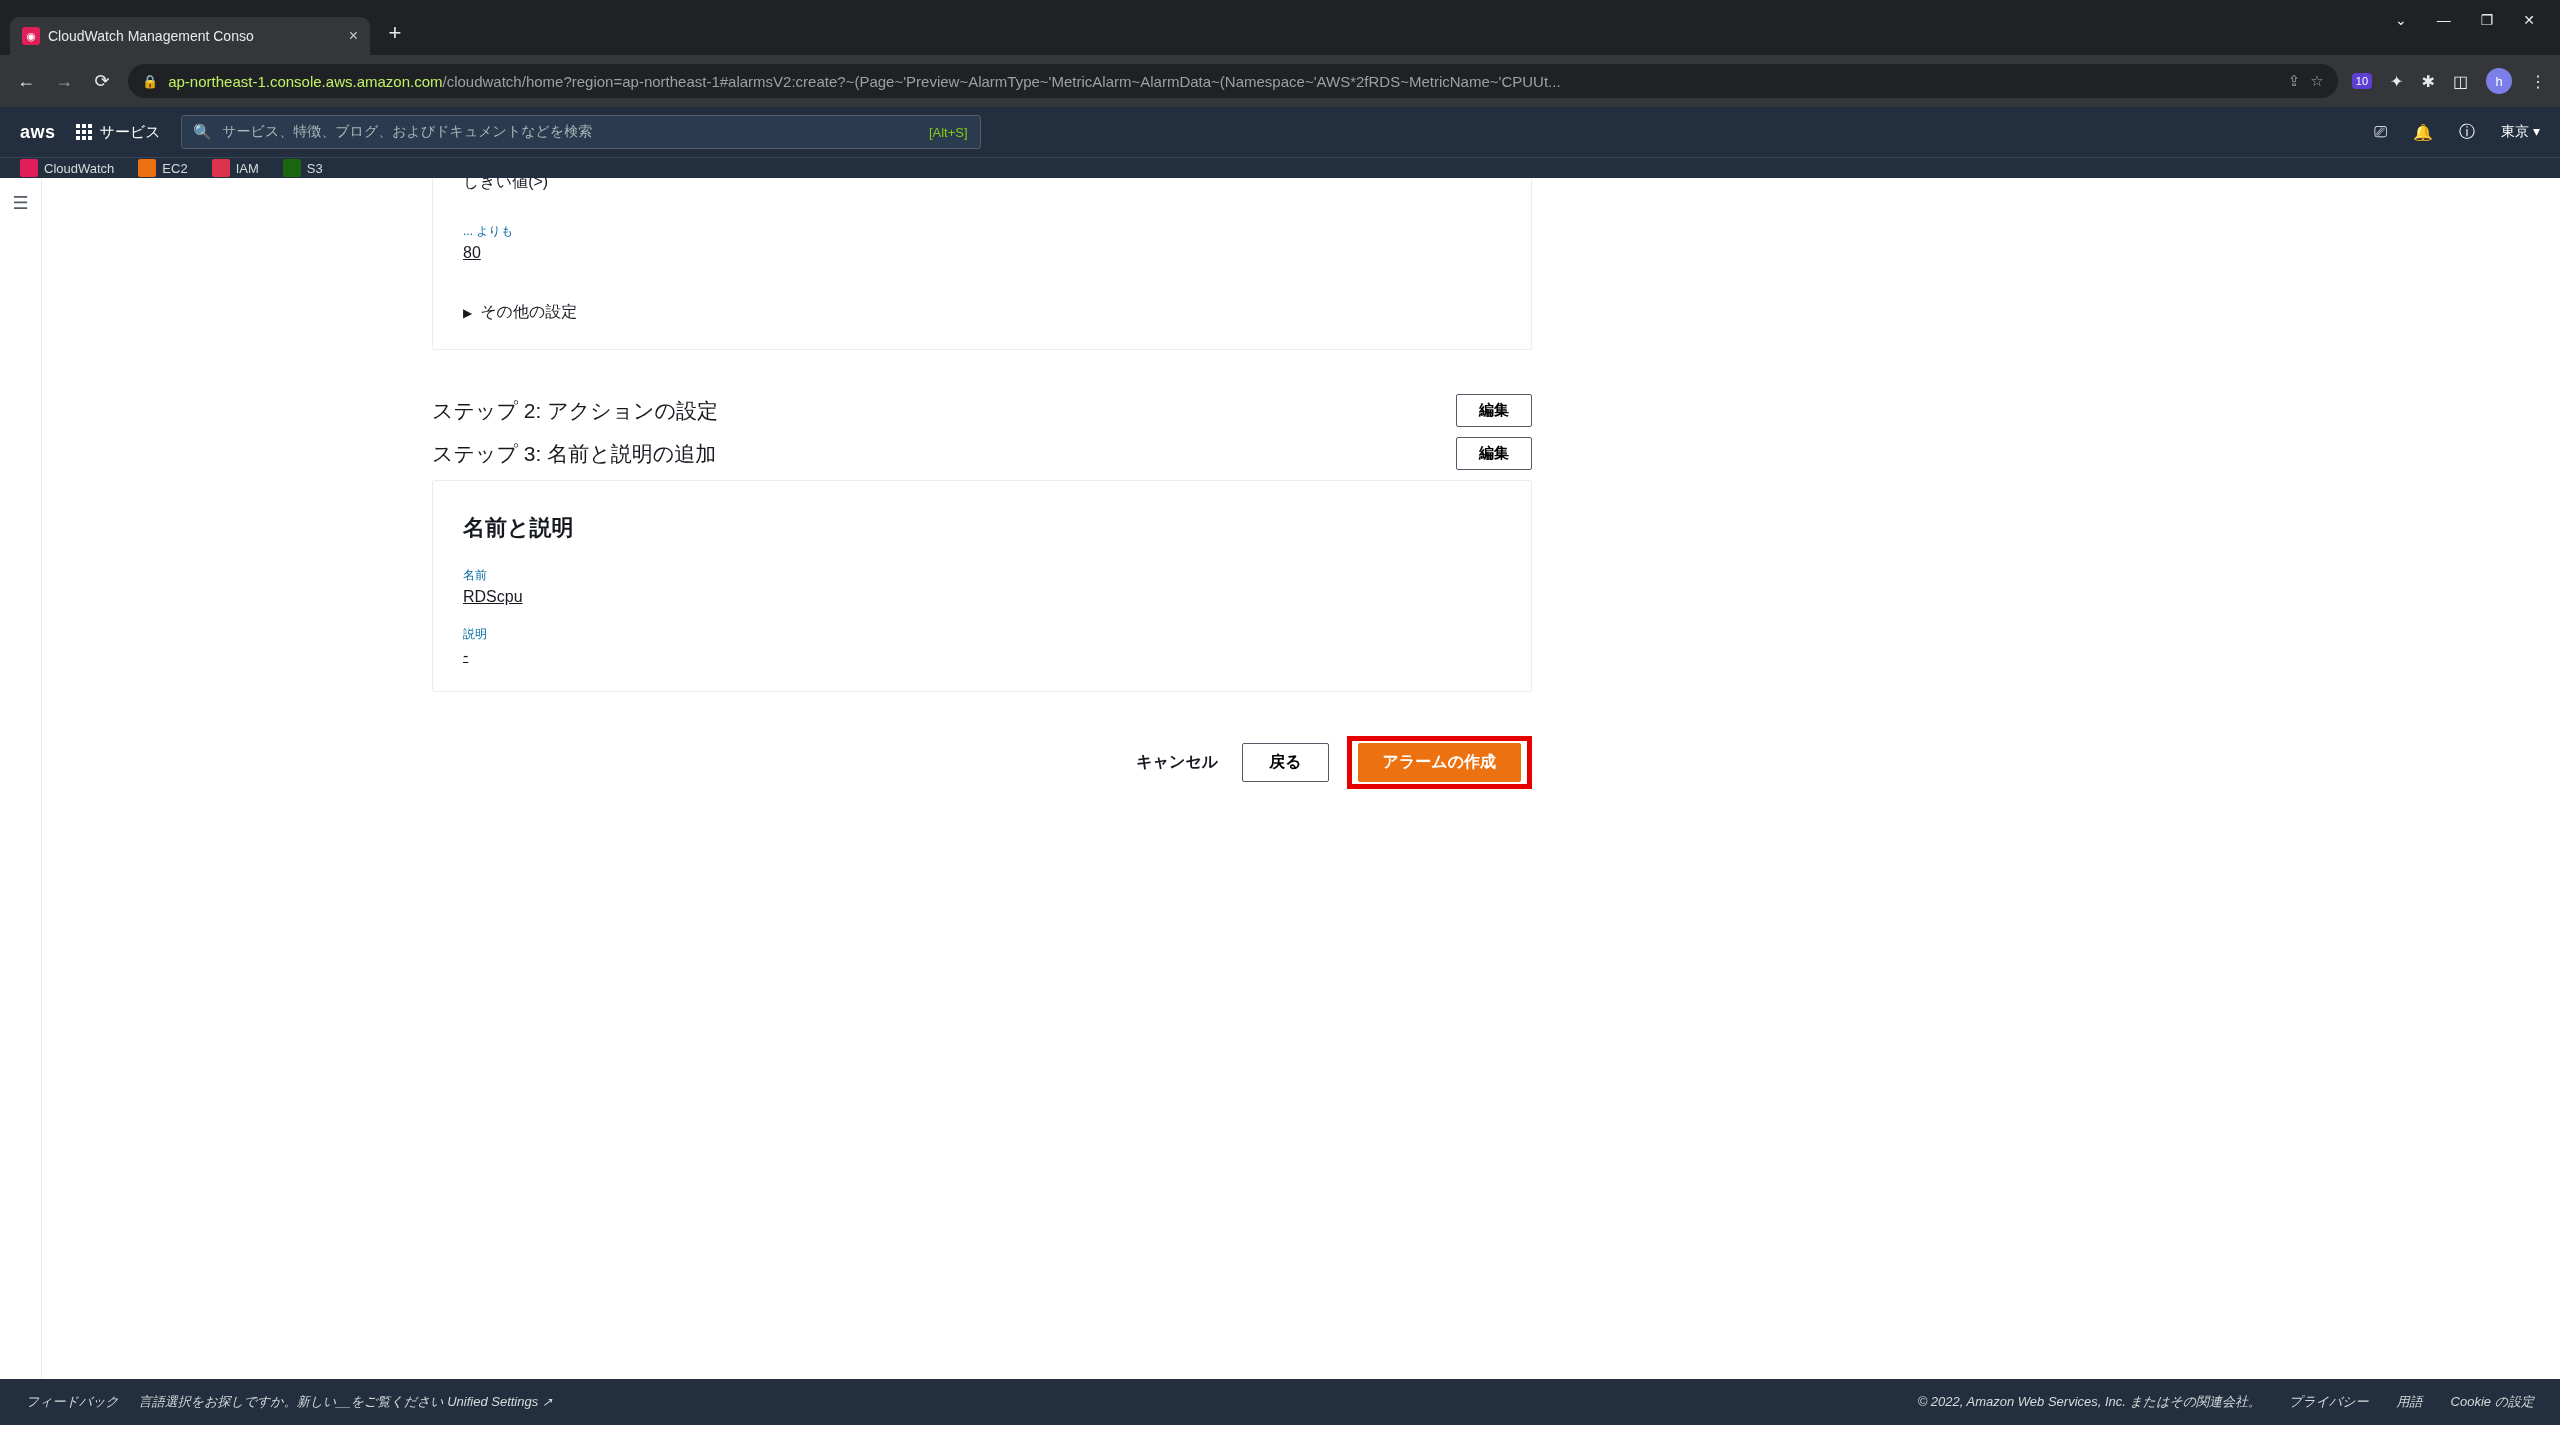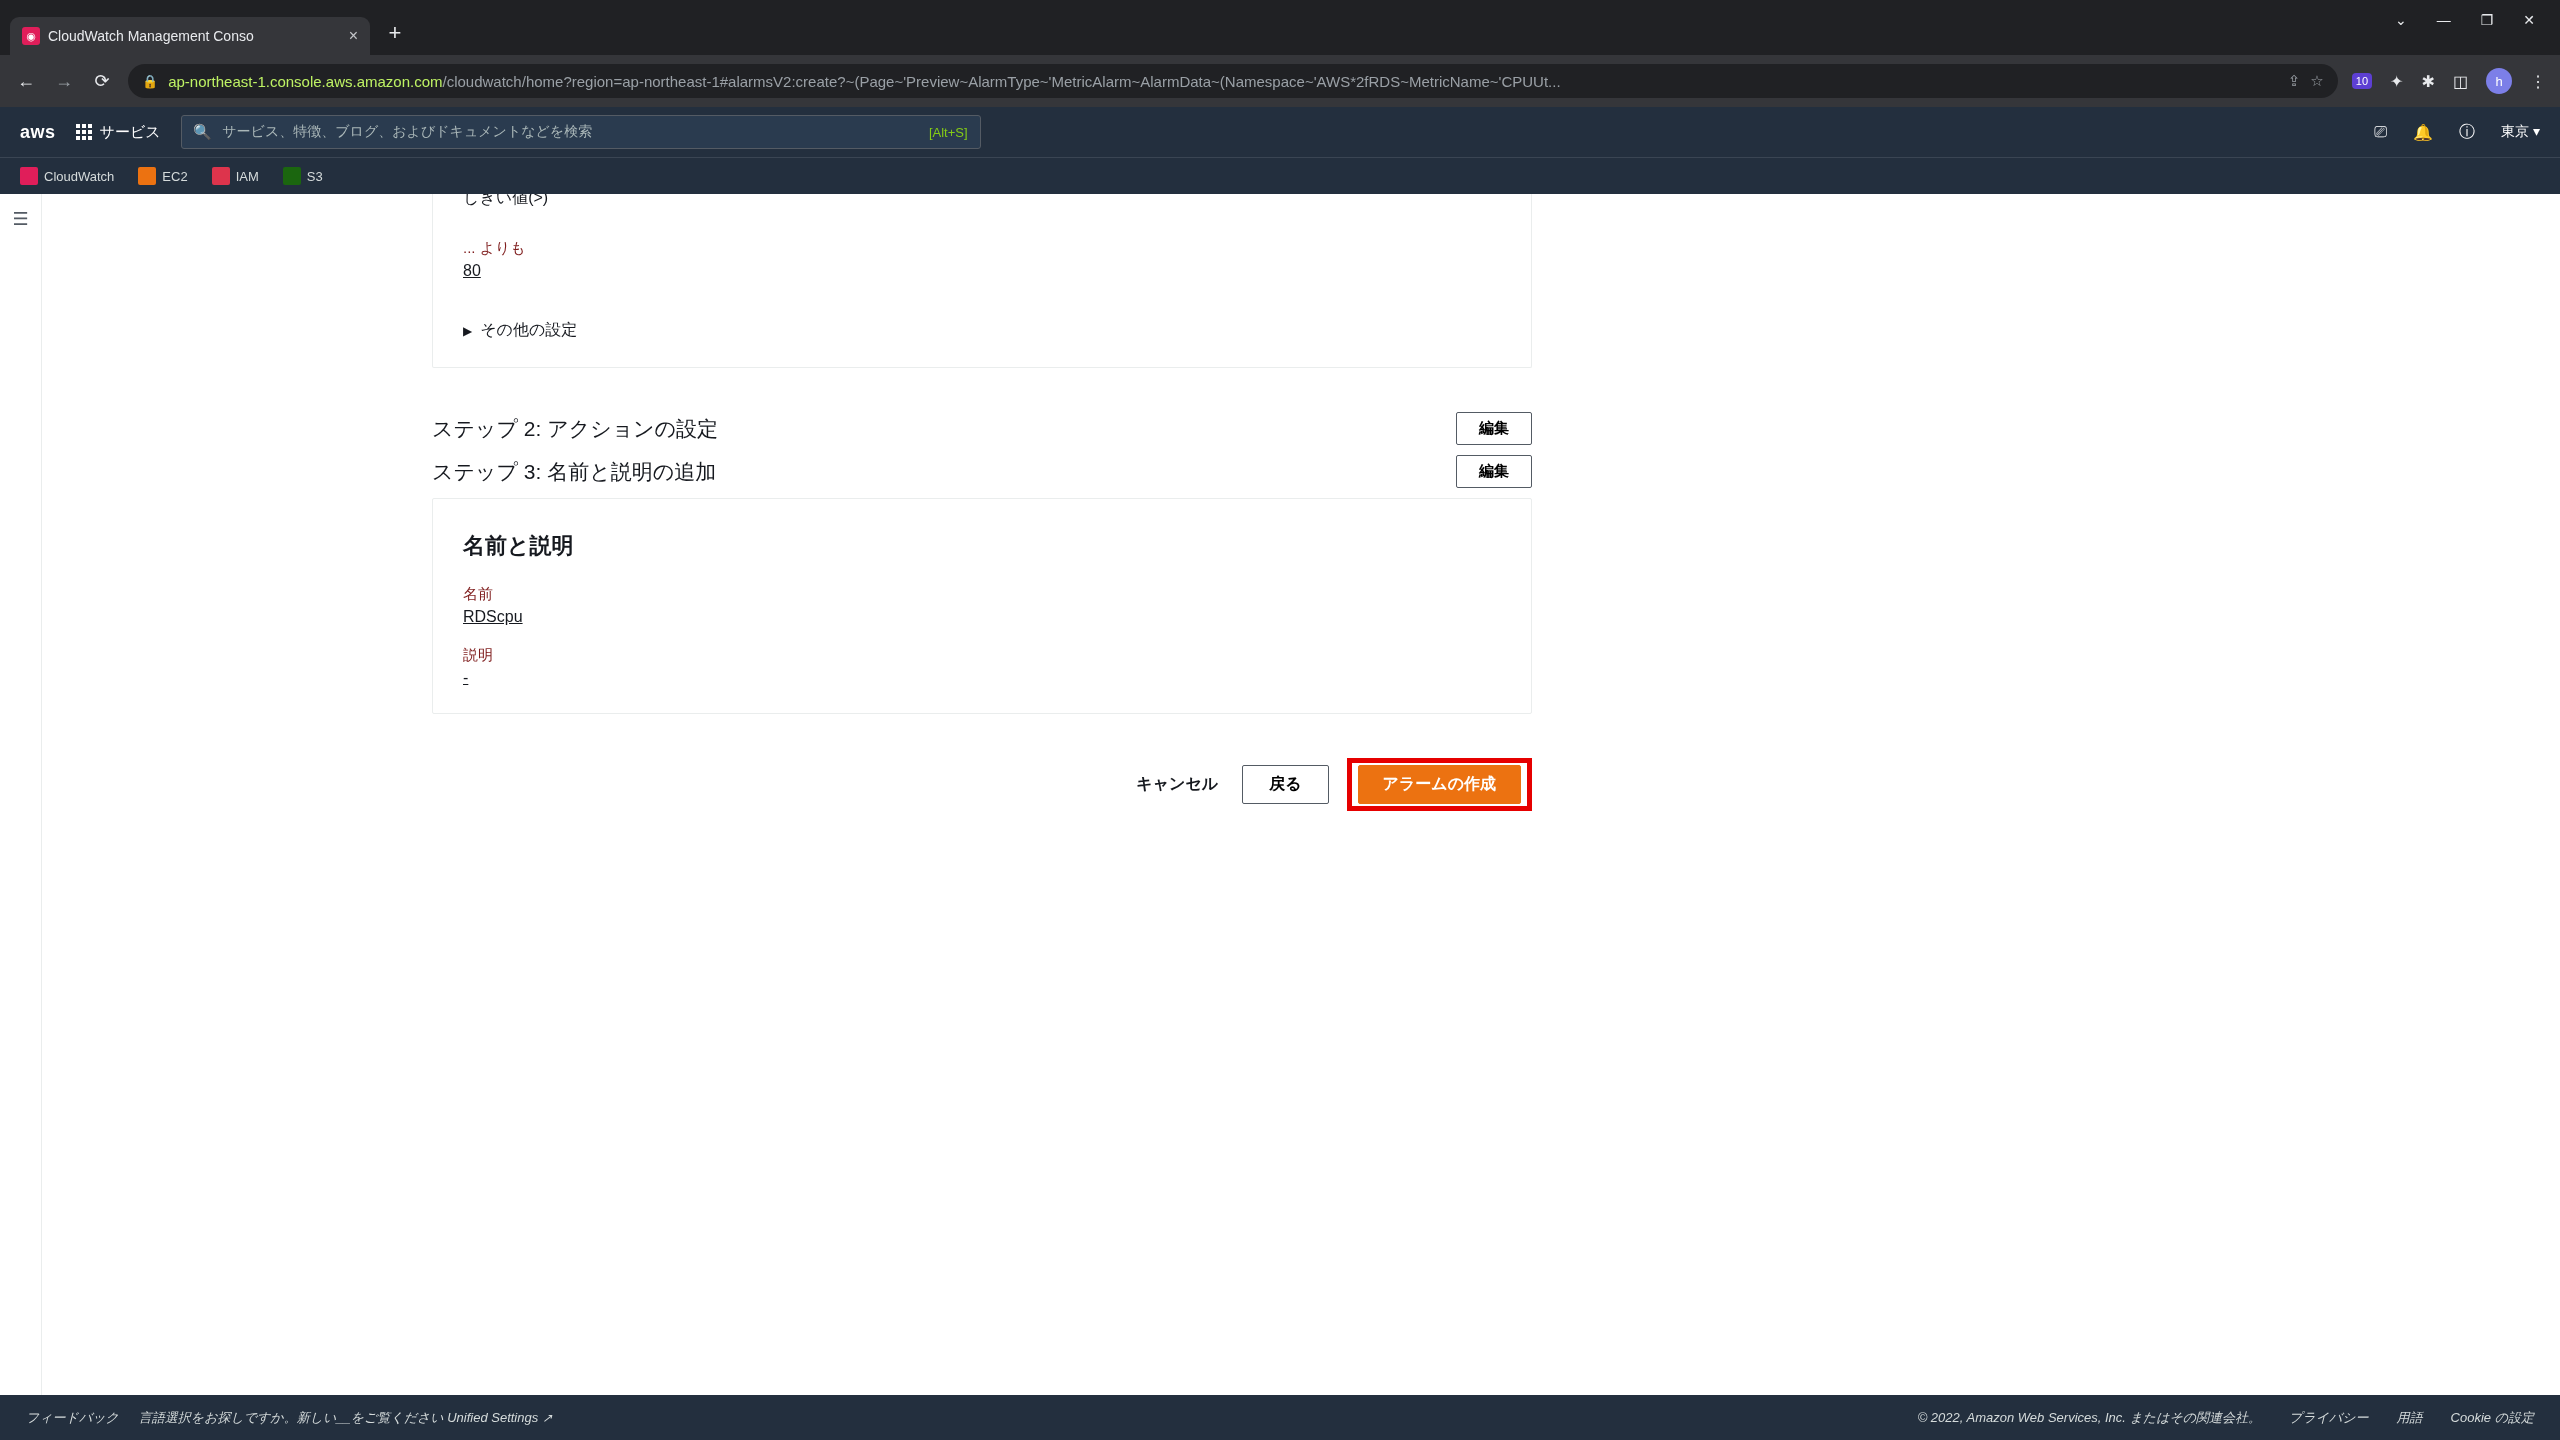--- a/index.html
+++ b/index.html
@@ -36,38 +36,38 @@
 .svc-grid { display: grid; grid-template-columns: repeat(3, 4px); grid-auto-rows: 4px; gap: 2px; }
 .svc-grid i { background: #fff; }
 .aws-search { background: #2a3b4f; border: 1px solid #545b64; border-radius: 3px; height: 34px; width: 800px; display: flex; align-items: center; padding: 0 12px; gap: 10px; color: #aab7b8; font-size: 14px; }
 .aws-search .mag { font-size: 15px; }
 .aws-search .ph { flex: 1; }
 .aws-search .hint { color: #84cc16; font-size: 13px; }
 .aws-header-right { margin-left: auto; display: flex; align-items: center; gap: 26px; font-size: 16px; }
 .region { font-size: 14px; }
 
 
-.svc-bar { background: #232f3e; border-top: 1px solid #3a4553; height: 37px; display: flex; align-items: center; padding: 0 20px; gap: 24px; color: #d5dbdb; font-size: 13px; }
+.svc-bar { background: #232f3e; border-top: 1px solid #3a4553; height: 21px; display: flex; align-items: center; padding: 0 20px; gap: 24px; color: #d5dbdb; font-size: 13px; }
 .svc-link { display: flex; align-items: center; gap: 6px; }
 .svc-icon { width: 18px; height: 18px; border-radius: 2px; display: inline-block; }
 .svc-icon.cw { background: #e01e5a; }
 .svc-icon.ec2 { background: #ec7211; }
 .svc-icon.iam { background: #dd344c; }
 .svc-icon.s3 { background: #1b660f; }
 
 
 .page-body { display: flex; height: calc(100vh - 55px - 52px - 50px - 36px - 46px); position: relative; }
 .collapse-toggle { width: 42px; border-right: 1px solid #eaeded; display: flex; align-items: flex-start; justify-content: center; padding-top: 14px; font-size: 18px; color: #545b64; }
 .main-area { flex: 1; overflow-y: scroll; background: #fff; padding: 0 0 50px 0; }
 .content { max-width: 1100px; margin-left: 390px; }
 
 .panel { border: 1px solid #eaeded; border-radius: 2px; background: #fff; margin-bottom: 44px; }
 .panel-inner { padding: 32px 30px 26px 30px; }
 .panel h3 { font-size: 22px; font-weight: 700; margin-bottom: 24px; }
-.field-label { color: #7f1d1d; font-size: 15px; margin-bottom: 4px; }
+.field-label { color: #0369a1; font-size: 12px; margin-bottom: 4px; }
 .field-value { font-size: 16px; margin-bottom: 20px; text-decoration: underline; }
 .divider { height: 1px; background: #eaeded; margin: 0 -30px 18px -30px; }
 .expand-row { display: flex; align-items: center; gap: 8px; font-size: 16px; margin-top: 10px; }
 .expand-row .tri { font-size: 12px; }
 
 .step-row { display: flex; align-items: center; justify-content: space-between; margin: 0 0 10px 0; }
 .step-title { font-size: 21px; color: #16191f; }
 .edit-btn { background: #fff; border: 1px solid #545b64; border-radius: 2px; padding: 6px 22px; font-size: 15px; cursor: pointer; font-weight: 600; }
 
 .btn-row { display: flex; justify-content: flex-end; align-items: center; gap: 18px; margin-top: 10px; }

